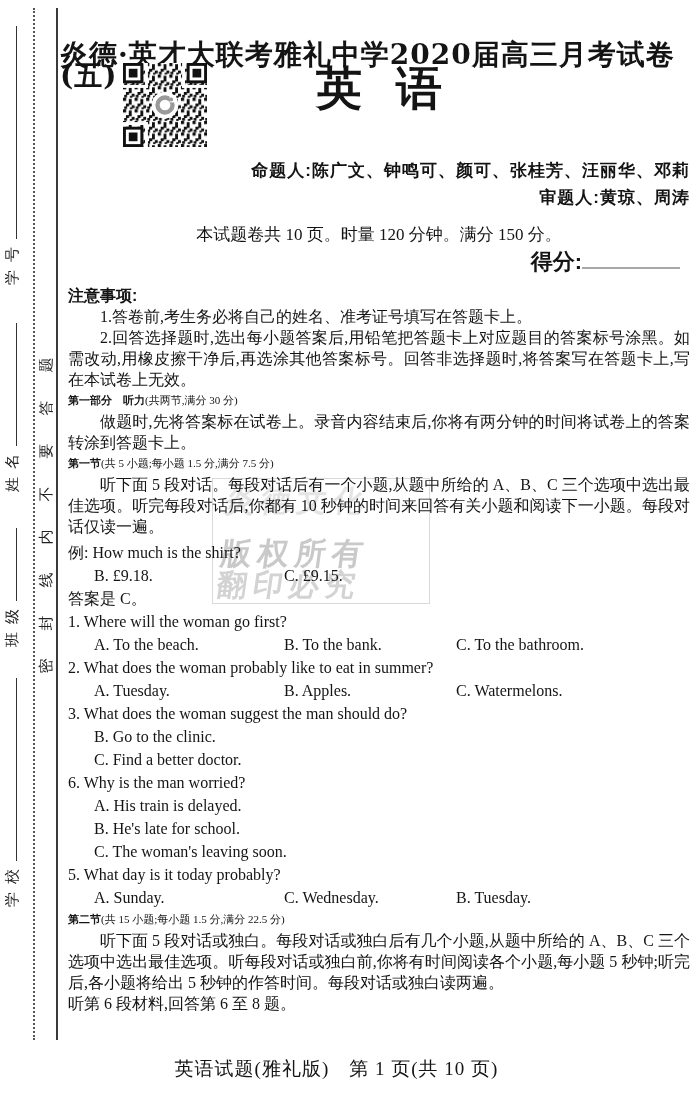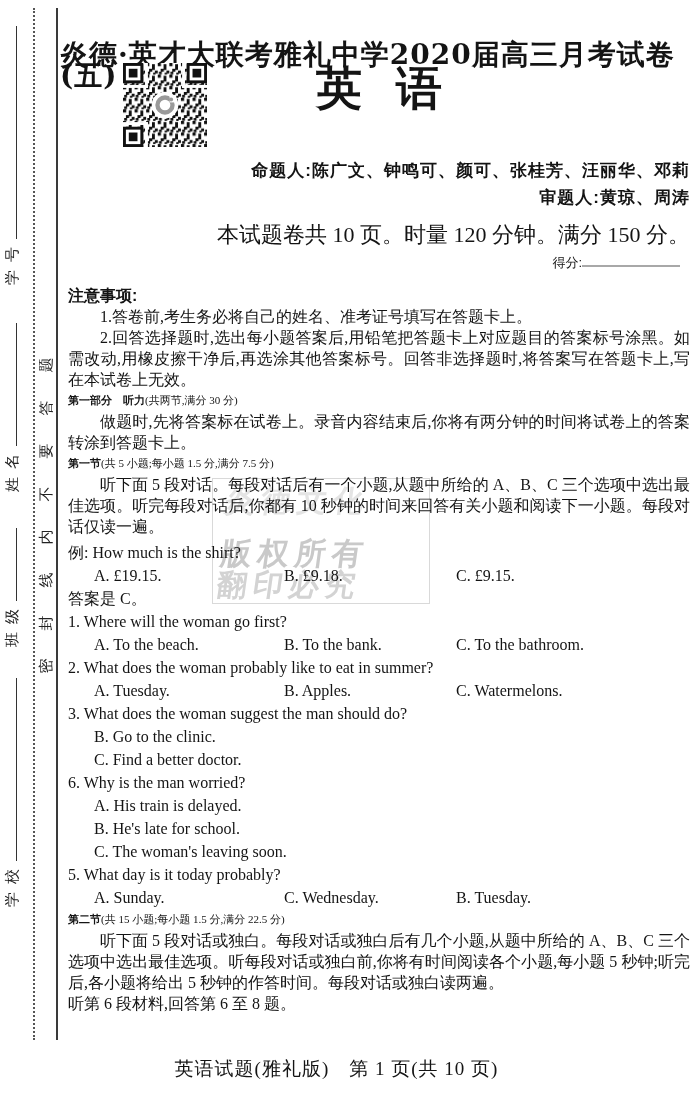--- a/index.html
+++ b/index.html
@@ -48,23 +48,23 @@
     position:absolute;top:78px;left:0;width:100%;text-align:center;
     font-family:"Liberation Sans",sans-serif;font-weight:bold;font-size:46px;
     letter-spacing:34px;text-indent:34px;
   }
   .setters,.reviewers{
     position:absolute;left:0;width:100%;text-align:right;
     font-family:"Liberation Sans",sans-serif;font-weight:bold;font-size:17px;letter-spacing:1px;
   }
   .setters{top:160px;}
   .reviewers{top:187px;}
-  .exam-info{position:absolute;top:224px;left:0;width:100%;text-align:right;font-size:22px;}
+  .exam-info{position:absolute;top:224px;left:0;width:100%;text-align:center;font-size:17px;}
   .score{position:absolute;top:251px;right:10px;font-family:"Liberation Sans",sans-serif;
-    font-weight:normal;font-size:13px;}
+    font-weight:bold;font-size:22px;}
   .score .score-line{display:inline-block;width:98px;border-bottom:2px solid #a8a8a8;height:14px;}
   .bold-sans{font-family:"Liberation Sans",sans-serif;font-weight:bold;}
   .kai{font-weight:normal;font-family:"Liberation Serif",serif;}
   .para{text-indent:2em;text-align:justify;margin:0;}
   .line{margin:0;}
   .qblock{line-height:23px;}
   .opt-row{display:grid;grid-template-columns:190px 172px auto;padding-left:26px;}
   .opt-stack{padding-left:26px;}
   .sec-head{margin:0;font-size:11px;}
   .gap4{margin-top:4px;}
@@ -159,21 +159,20 @@
   <p class="para">做题时,先将答案标在试卷上。录音内容结束后,你将有两分钟的时间将试卷上的答案转涂到答题卡上。</p>
 
   <p class="line sec-head">
     <span class="bold-sans">第一节</span><span class="kai">(共 5 小题;每小题 1.5 分,满分 7.5 分)</span>
   </p>
   <p class="para">听下面 5 段对话。每段对话后有一个小题,从题中所给的 A、B、C 三个选项中选出最佳选项。听完每段对话后,你都有 10 秒钟的时间来回答有关小题和阅读下一小题。每段对话仅读一遍。</p>
 
   <div class="qblock gap4">
     <div class="line">例: How much is the shirt?</div>
     <div class="opt-row">
-      <span>A. £19.15.</span>
       <span>B. £9.18.</span>
       <span>C. £9.15.</span>
     </div>
     <div class="line">答案是 C。</div>
 
     <div>
       <div class="line">1. Where will the woman go first?</div>
       <div class="opt-row">
         <span>A. To the beach.</span>
         <span>B. To the bank.</span>

